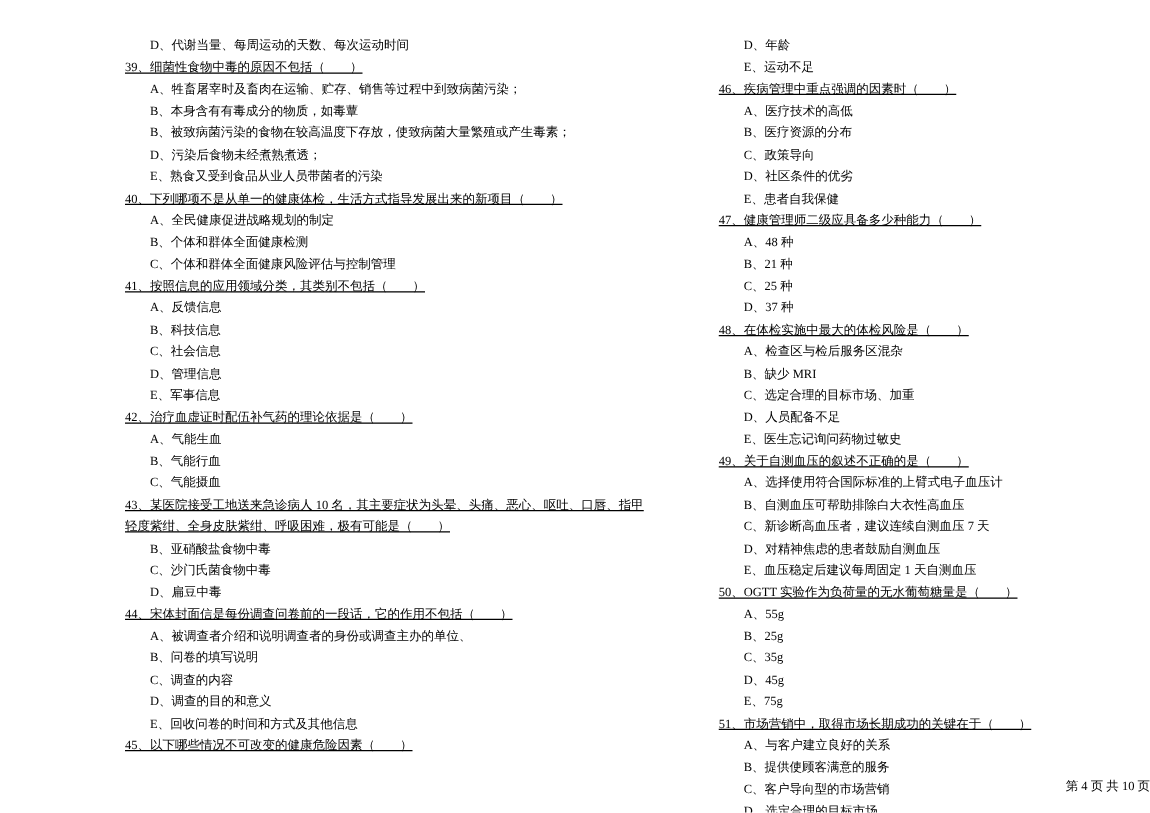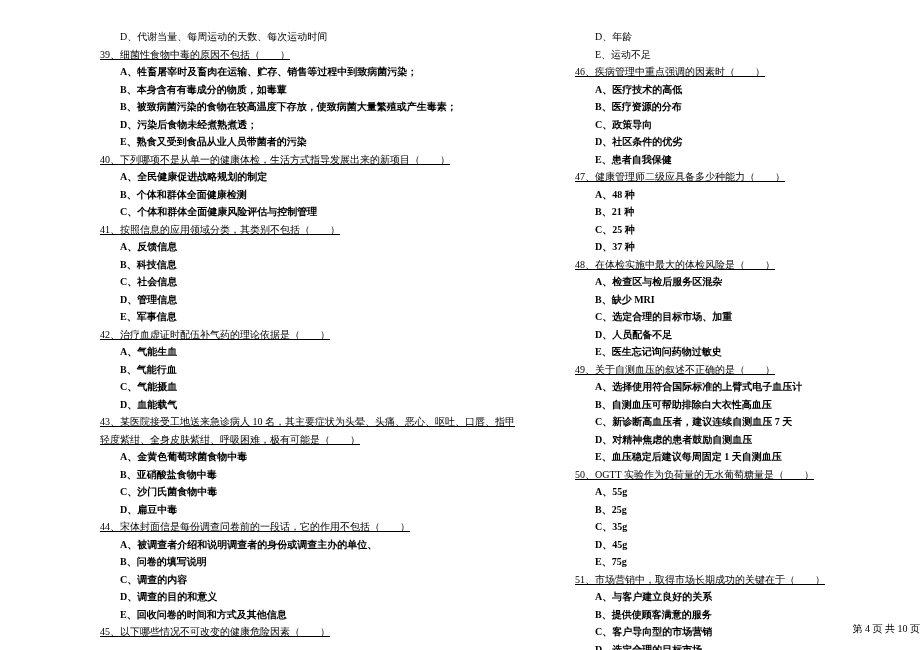--- a/index.html
+++ b/index.html
@@ -15,21 +15,21 @@
     }
     .columns {
       display: flex;
       gap: 60px;
     }
     .col {
       flex: 1;
       line-height: 1.75;
     }
     .q-line { white-space: nowrap; text-decoration: underline; }
-    .opt-line { padding-left: 2em; white-space: nowrap; font-weight: bold; }
+    .opt-line { padding-left: 2em; white-space: nowrap; }
     .opt-sub { padding-left: 2em; white-space: nowrap; }
     .footer {
       position: absolute;
       bottom: 14px;
       left: 0;
       right: 0;
       text-align: right;
       font-size: 10px;
     }
   </style>
@@ -52,24 +52,22 @@
     <div class="q-line">41、按照信息的应用领域分类，其类别不包括（　　）</div>
     <div class="opt-line">A、反馈信息</div>
     <div class="opt-line">B、科技信息</div>
     <div class="opt-line">C、社会信息</div>
     <div class="opt-line">D、管理信息</div>
     <div class="opt-line">E、军事信息</div>
     <div class="q-line">42、治疗血虚证时配伍补气药的理论依据是（　　）</div>
     <div class="opt-line">A、气能生血</div>
     <div class="opt-line">B、气能行血</div>
     <div class="opt-line">C、气能摄血</div>
-    <div class="opt-line">D、血能载气</div>
     <div class="q-line">43、某医院接受工地送来急诊病人 10 名，其主要症状为头晕、头痛、恶心、呕吐、口唇、指甲</div>
     <div class="q-line">轻度紫绀、全身皮肤紫绀、呼吸困难，极有可能是（　　）</div>
-    <div class="opt-line">A、金黄色葡萄球菌食物中毒</div>
     <div class="opt-line">B、亚硝酸盐食物中毒</div>
     <div class="opt-line">C、沙门氏菌食物中毒</div>
     <div class="opt-line">D、扁豆中毒</div>
     <div class="q-line">44、宋体封面信是每份调查问卷前的一段话，它的作用不包括（　　）</div>
     <div class="opt-line">A、被调查者介绍和说明调查者的身份或调查主办的单位、</div>
     <div class="opt-line">B、问卷的填写说明</div>
     <div class="opt-line">C、调查的内容</div>
     <div class="opt-line">D、调查的目的和意义</div>
     <div class="opt-line">E、回收问卷的时间和方式及其他信息</div>
     <div class="q-line">45、以下哪些情况不可改变的健康危险因素（　　）</div>

